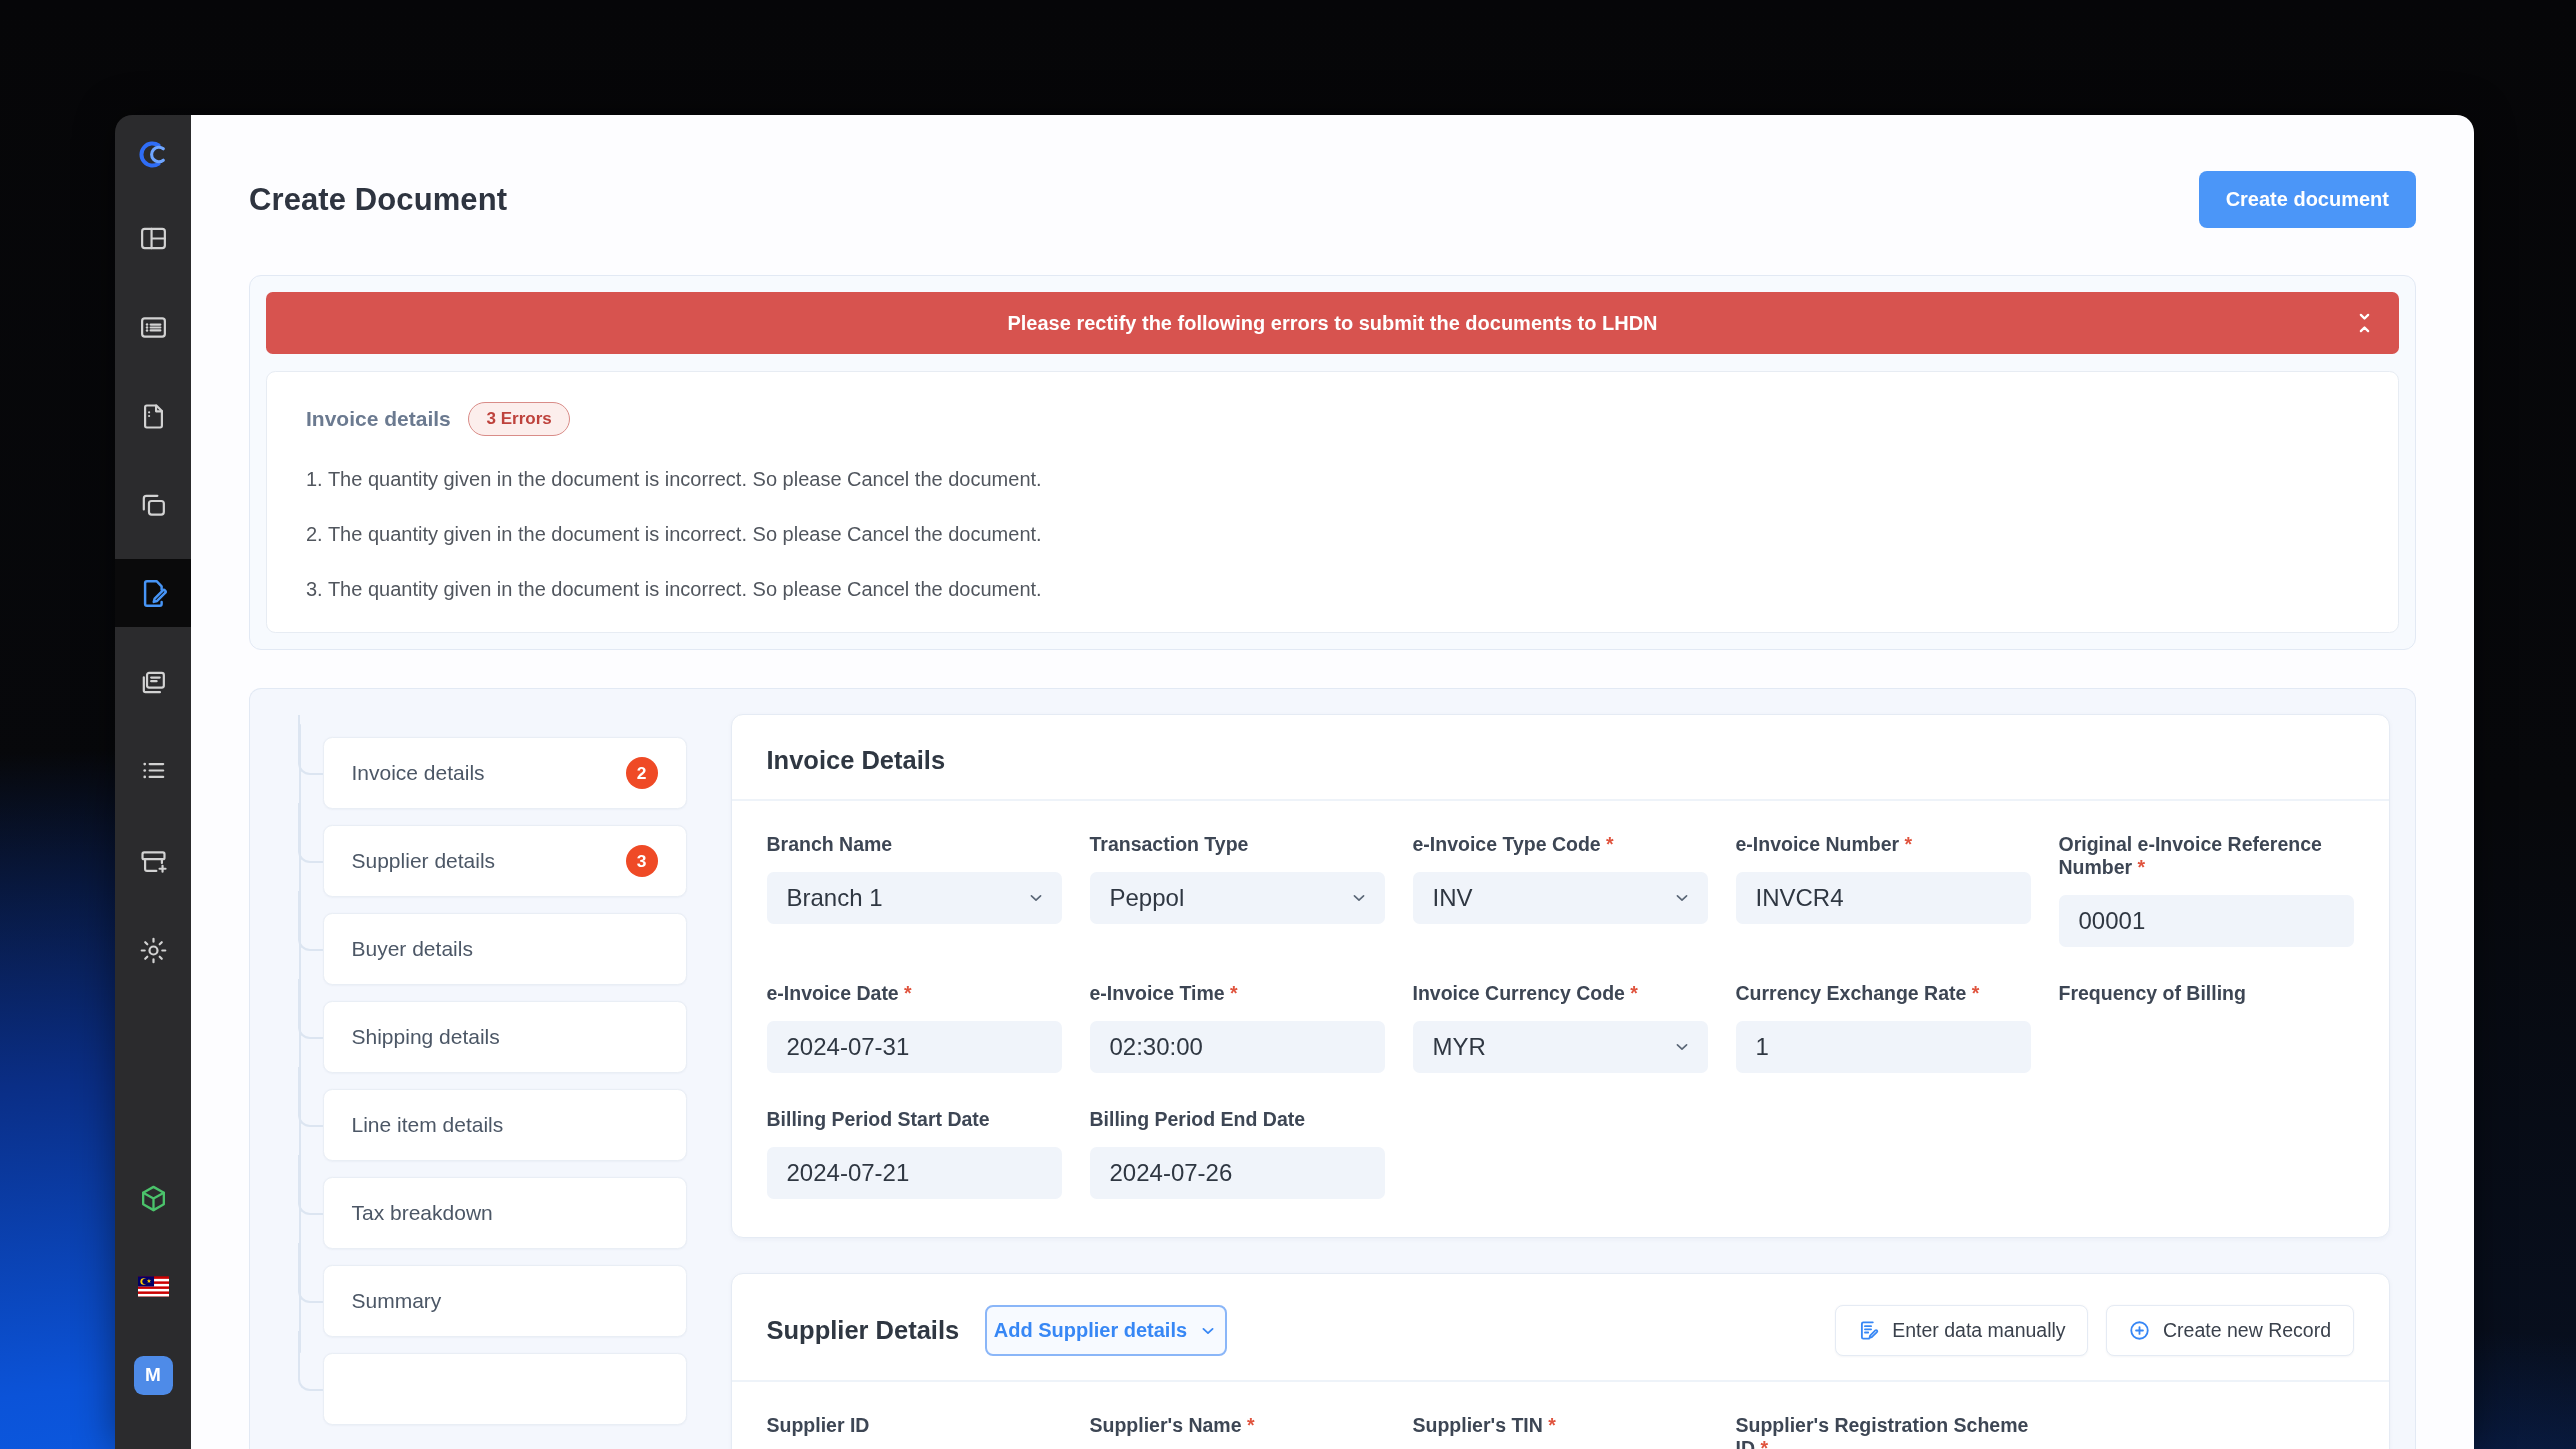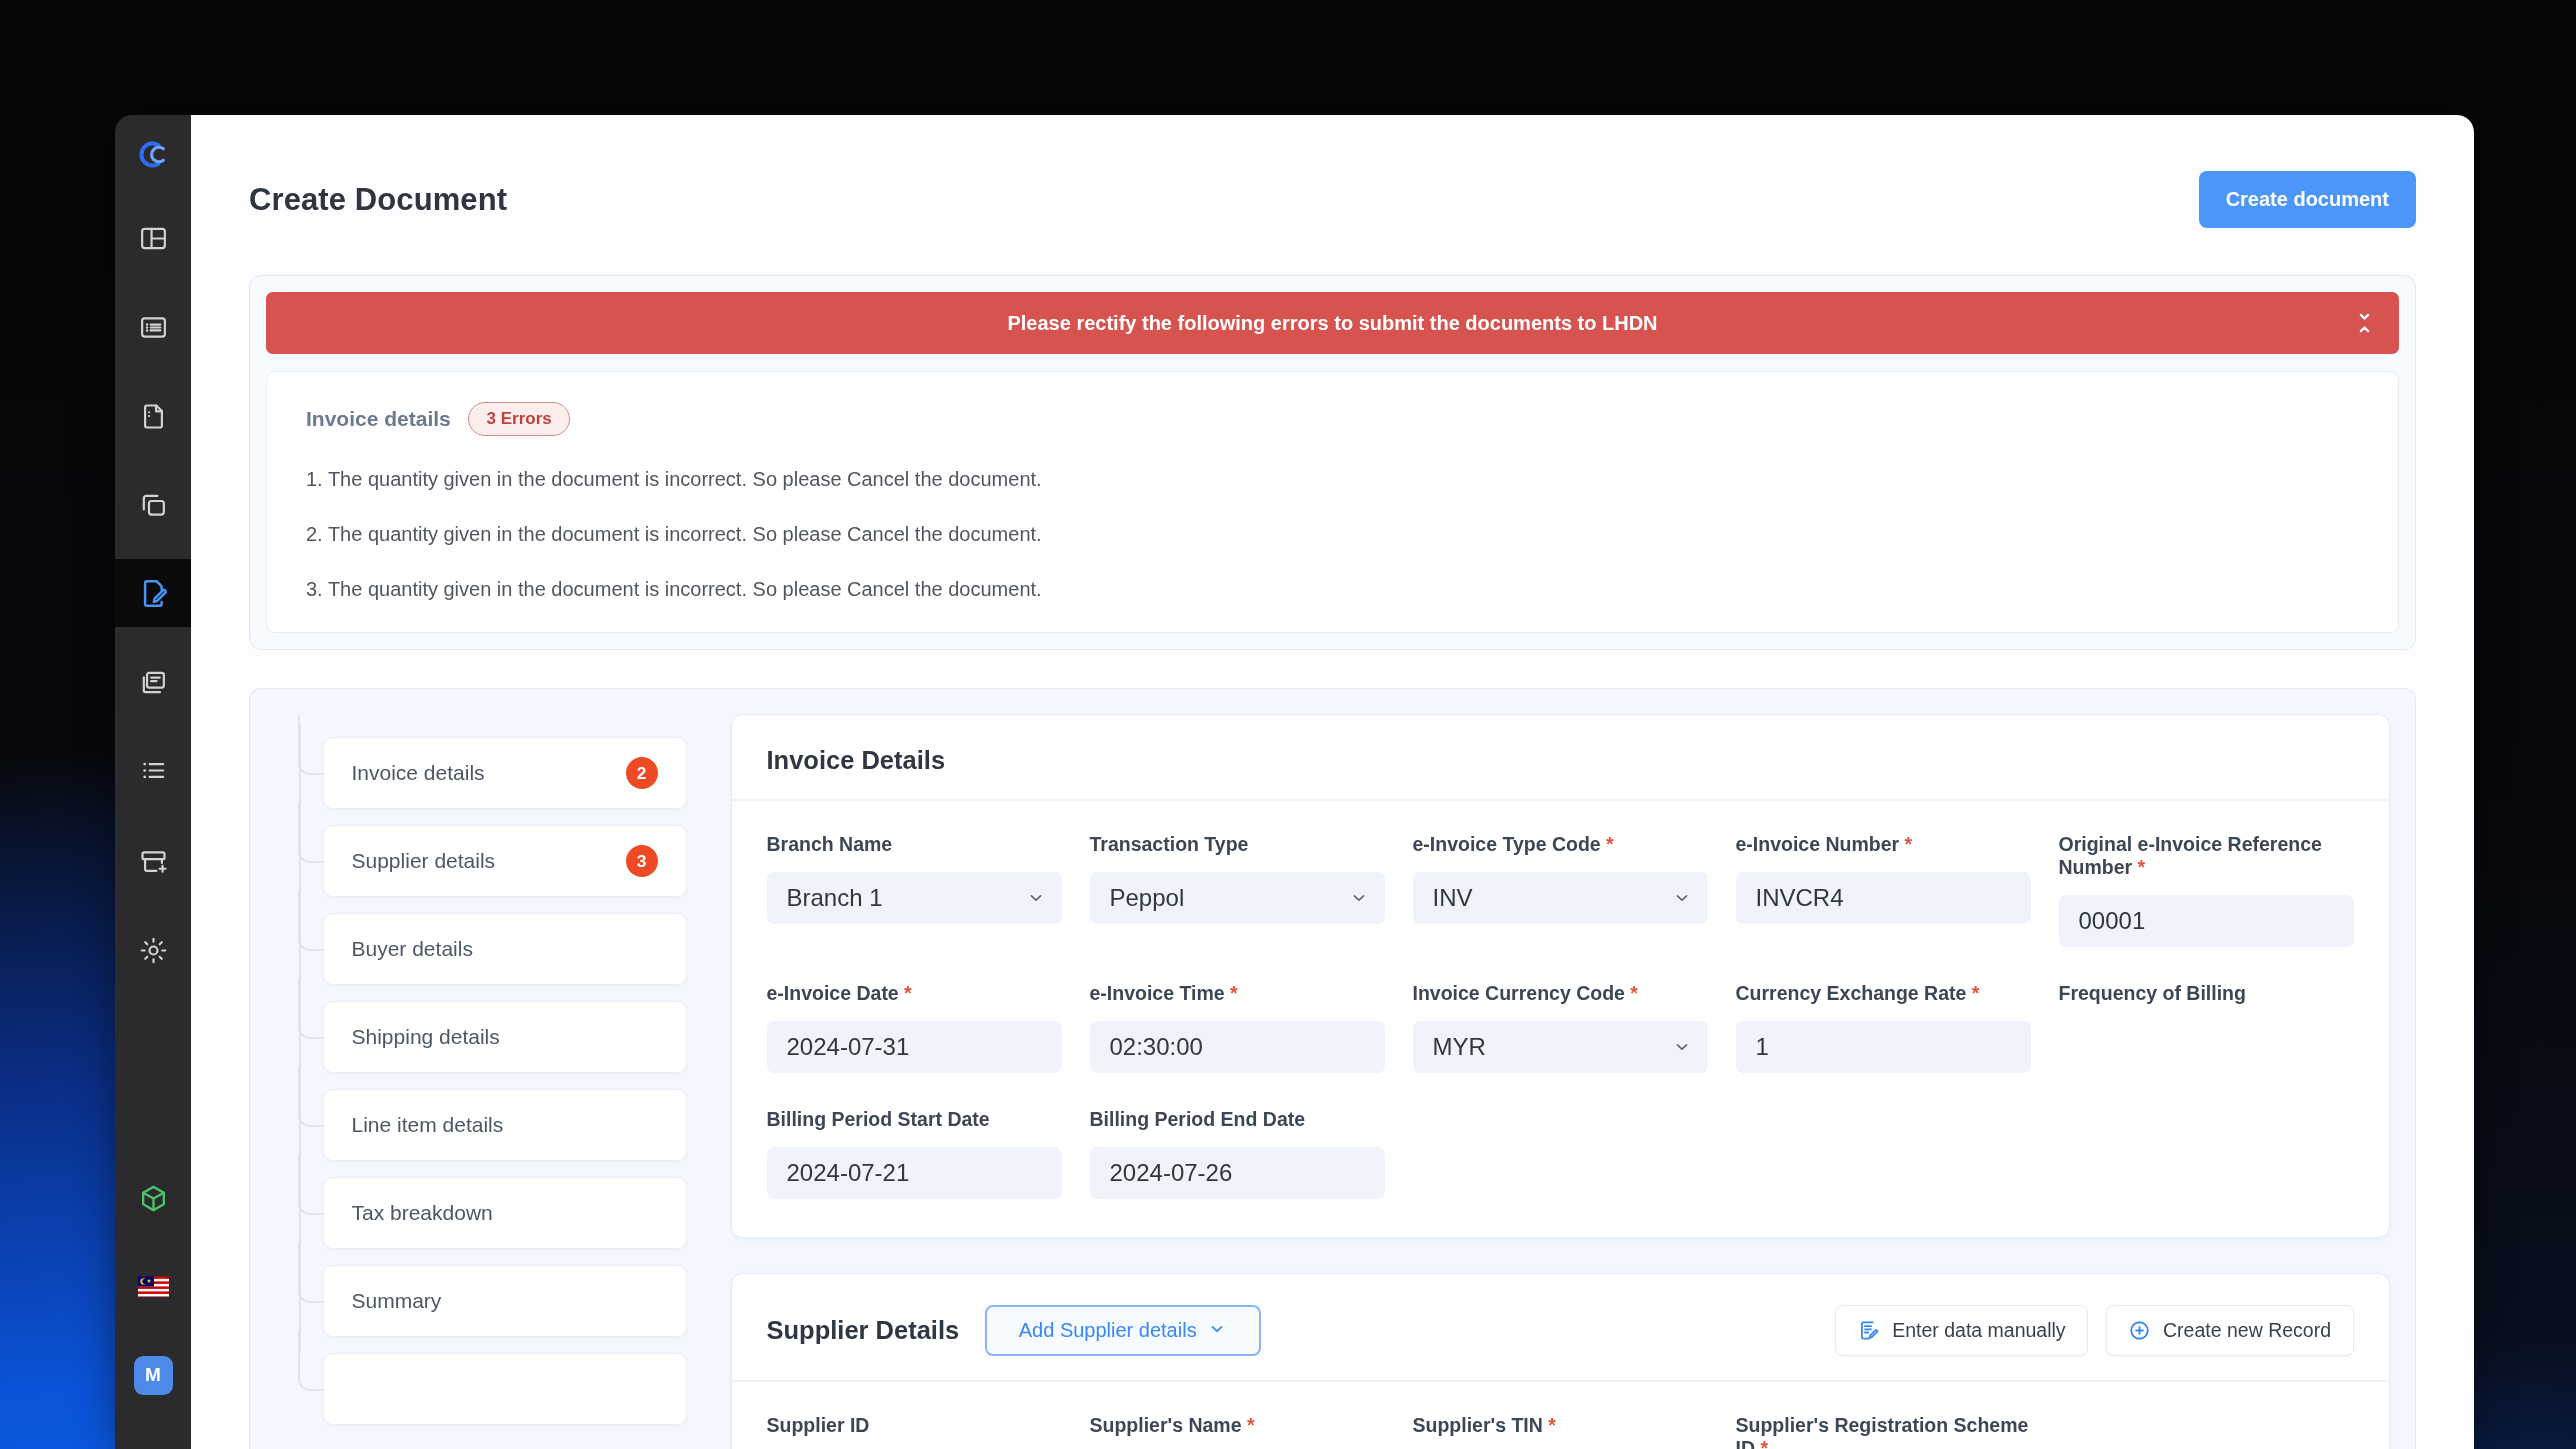--- a/index.html
+++ b/index.html
@@ -62,21 +62,21 @@
   .grid { display: grid; grid-template-columns: repeat(5, 1fr); column-gap: 28px; row-gap: 35px; }
   .flabel { font-size: 19.5px; font-weight: 600; color: #3D4654; margin-bottom: 16px; }
   .req { color: #E0543E; margin-left: 5.4px; font-weight: 700; }
   .req:empty { display: none; }
   .control { width: 100%; height: 52px; background: #F0F4FA; border: none; border-radius: 6.7px; display: flex; align-items: center; padding: 12px 20px; font-size: 24px; color: #2F3742; font-family: inherit; position: relative; }
   input.control { outline: none; }
   .select { cursor: pointer; }
   .select .chev { position: absolute; right: 16px; top: 50%; transform: translateY(-50%); width: 20px; height: 20px; }
   
   .sup-head { display: flex; align-items: center; gap: 25.5px; }
-  .add-sup-btn { display: flex; align-items: flex-start; gap: 10.7px; background: #F7FAFF; border: 2px solid #8AB6F8; border-radius: 8px; padding: 12px 32px; color: #3787F5; font-size: 20px; font-weight: 400; font-family: inherit; cursor: pointer; }
+  .add-sup-btn { display: flex; align-items: center; gap: 10.7px; background: #F7FAFF; border: 2px solid #8AB6F8; border-radius: 8px; padding: 12px 7px; color: #3787F5; font-size: 20px; font-weight: 700; font-family: inherit; cursor: pointer; }
   .add-sup-btn svg { width: 20px; height: 20px; }
   .head-actions { margin-left: auto; display: flex; gap: 17.4px; }
   .ghost-btn { display: flex; align-items: center; gap: 12px; background: #fff; border: 1.3px solid #E5EBF4; border-radius: 8px; padding: 13.4px 21.5px; color: #3A414C; font-size: 19.5px; font-weight: 500; font-family: inherit; cursor: pointer; box-shadow: 0 0.7px 2px rgba(30,50,90,.05); }
   .ghost-btn svg { width: 23px; height: 23px; }
 </style>
 </head>
 <body>
 
 <div class="app">
 

